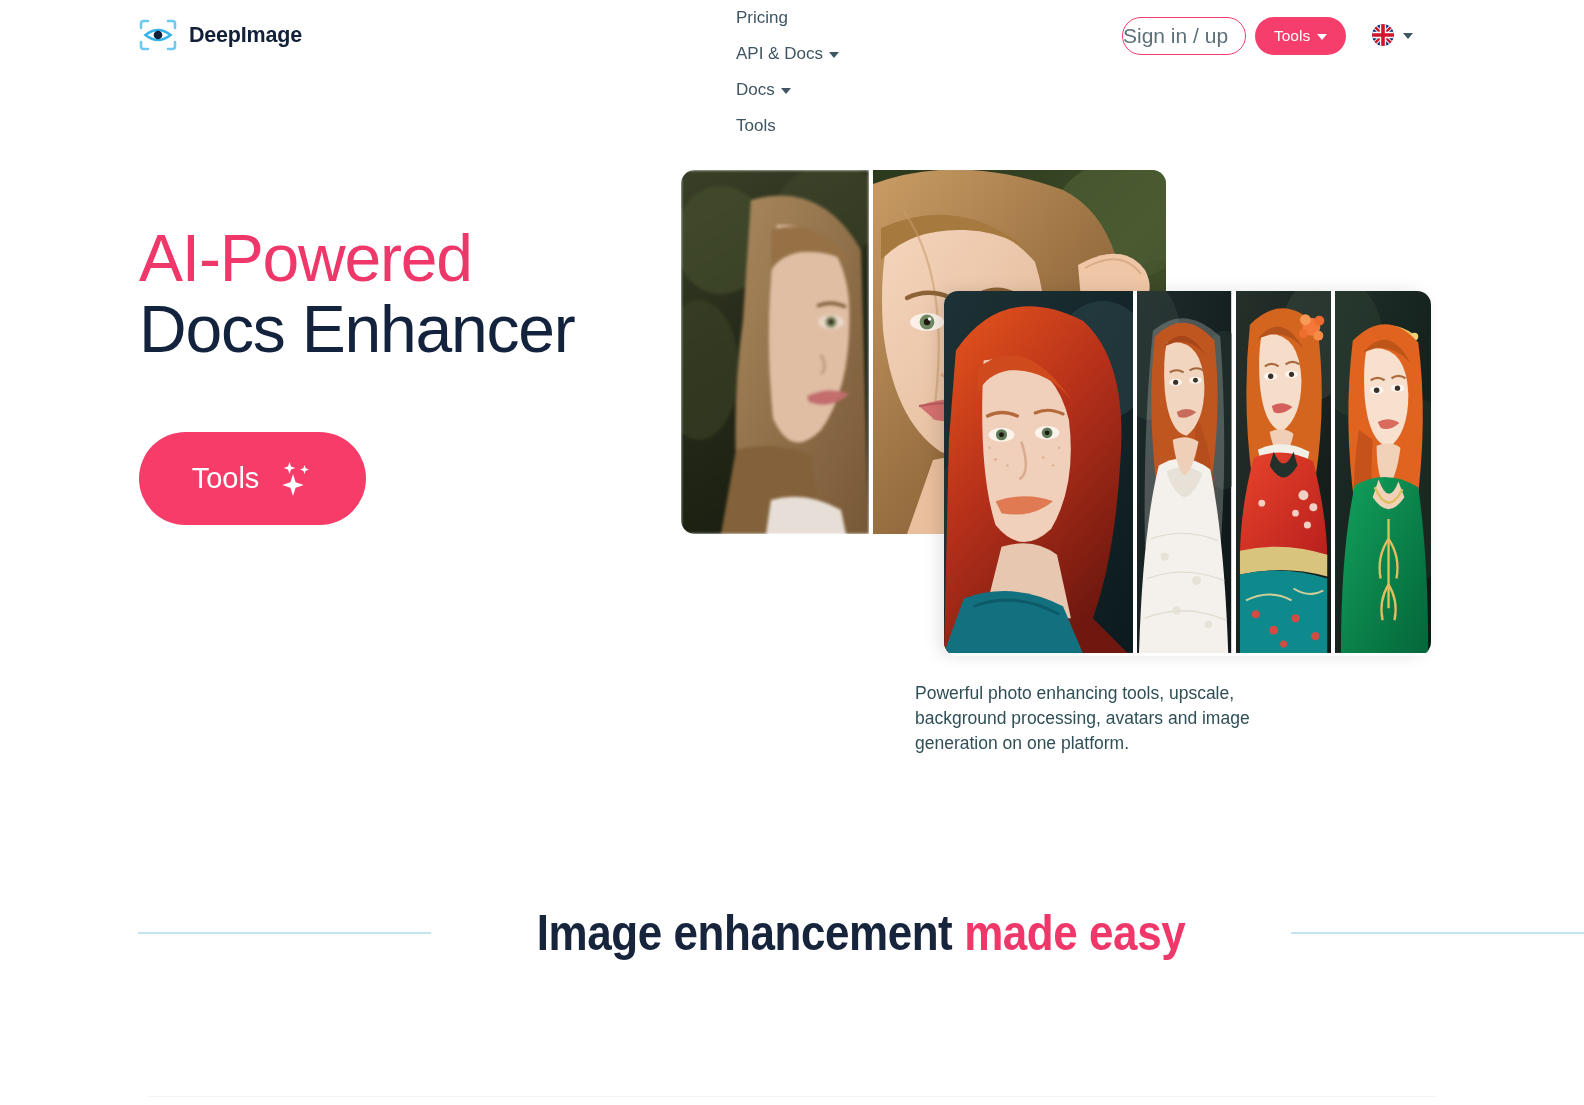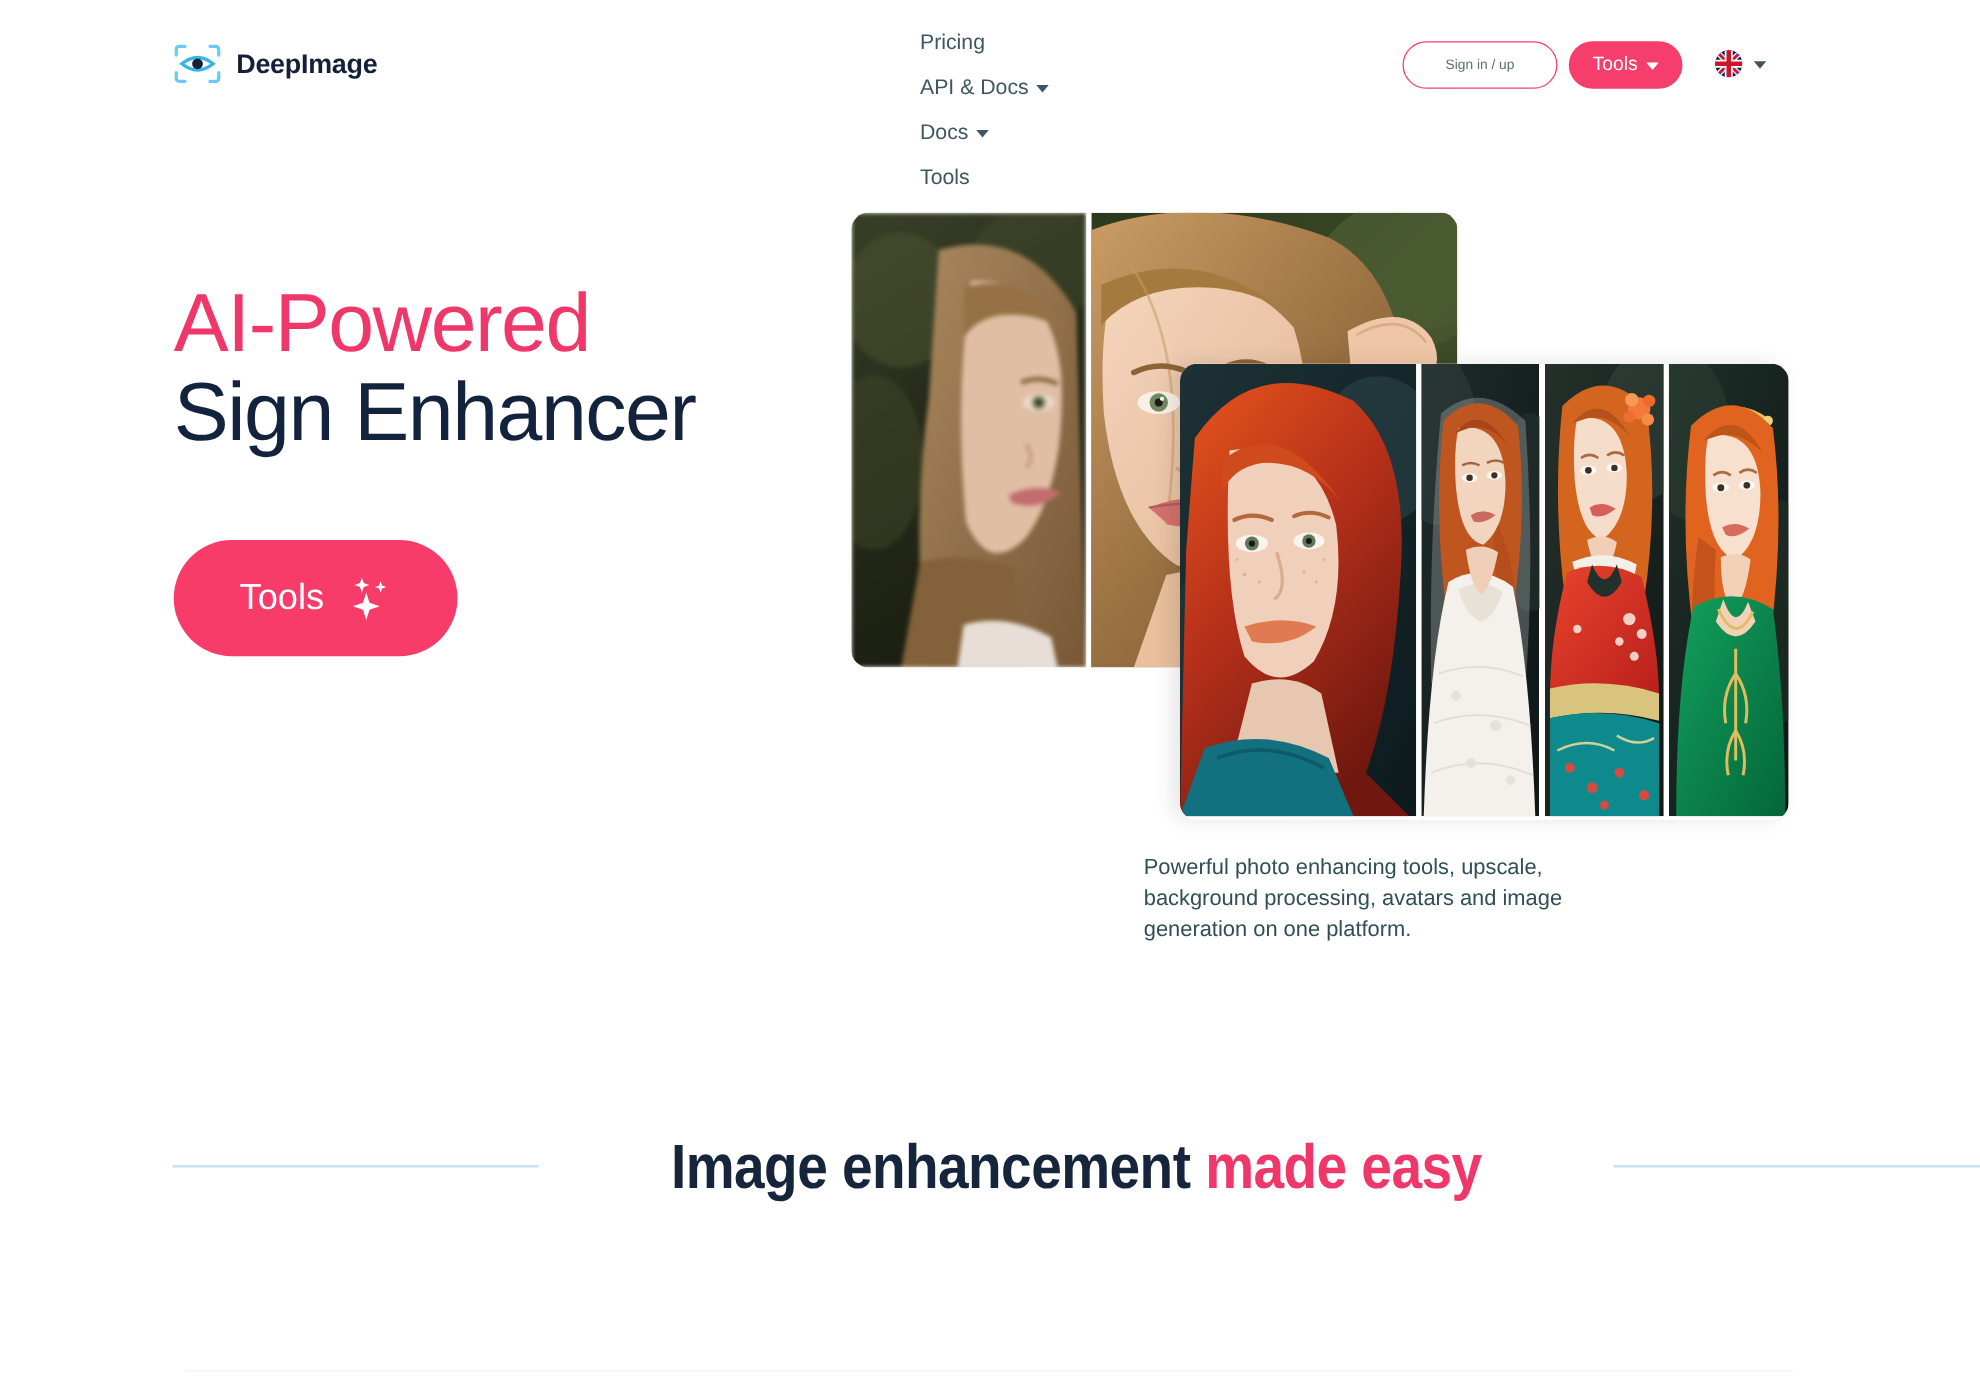--- a/index.html
+++ b/index.html
@@ -6,21 +6,21 @@
   html, body {
     width: 1584px; height: 1105px;
     background: #ffffff;
     font-family: "Liberation Sans", sans-serif;
     overflow: hidden;
   }
   .page { position: relative; width: 1584px; height: 1105px; }
 
   
   .header {
-    position: absolute; top: 16px; left: 0;
+    position: absolute; top: 0; left: 0;
     width: 1252px; height: 72px;
     display: flex; align-items: center;
   }
   .brand {
     position: absolute; left: 138px; top: 18px;
     display: flex; align-items: center; gap: 11px;
     text-decoration: none;
   }
   .brand-mark { width: 40px; height: 34px; display: block; }
   .brand-name {
@@ -42,22 +42,22 @@
     border-left: 5px solid transparent;
     border-right: 5px solid transparent;
     border-top: 6px solid currentColor;
     position: relative; top: 1px;
   }
 
   .btn-signin {
     position: absolute; left: 1122px; top: 17px;
     width: 124px; height: 38px;
     border: 1.4px solid #f53e6b; border-radius: 19px;
-    background: #fff; color: #5d6f79; font-size: 11px;
-    display: flex; align-items: center; justify-content: center;
+    background: #fff; color: #5d6f79; font-size: 21px;
+    display: flex; align-items: center; justify-content: flex-start;
     cursor: pointer; font-family: inherit; white-space: nowrap;
   }
   .btn-tools-nav {
     position: absolute; left: 1255px; top: 17px;
     height: 38px; padding: 0 19px;
     border: none; border-radius: 19px;
     background: #f53e6b; color: #ffffff; font-size: 15.5px;
     display: flex; align-items: center; gap: 7px;
     cursor: pointer; font-family: inherit; white-space: nowrap;
   }
@@ -199,21 +199,21 @@
             <path d="M11 0 V22 M0 11 H22" stroke="#cf142b" stroke-width="3.6"></path>
           </g>
         </svg>
       </span>
       <i class="caret"></i>
     </div>
   </div>
 
   <h1 class="hero-title">
     <span class="line1">AI-Powered</span>
-    <span class="line2">Sign Enhancer</span>
+    <span class="line2">Docs Enhancer</span>
   </h1>
 
   <button class="btn-tools-cta">
     <span>Tools</span>
     <span>
       <svg class="sparkles" viewBox="0 0 34 38" fill="#ffffff">
         <path d="M14 14 L16.6 22.2 L24.8 25 L16.6 27.8 L14 36 L11.4 27.8 L3.2 25 L11.4 22.2 Z"></path>
         <path d="M10.5 2 L12 6.4 L16.4 8 L12 9.6 L10.5 14 L9 9.6 L4.6 8 L9 6.4 Z"></path>
         <path d="M25.5 5 L26.7 8.3 L30 9.5 L26.7 10.7 L25.5 14 L24.3 10.7 L21 9.5 L24.3 8.3 Z"></path>
       </svg>

